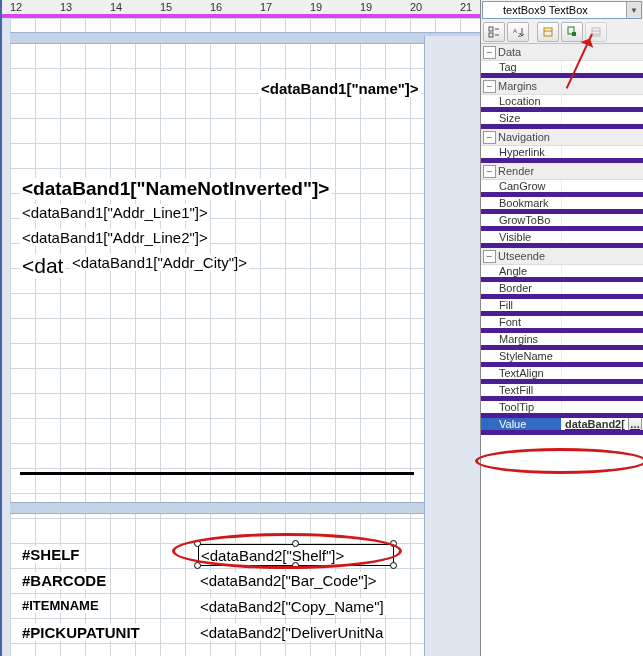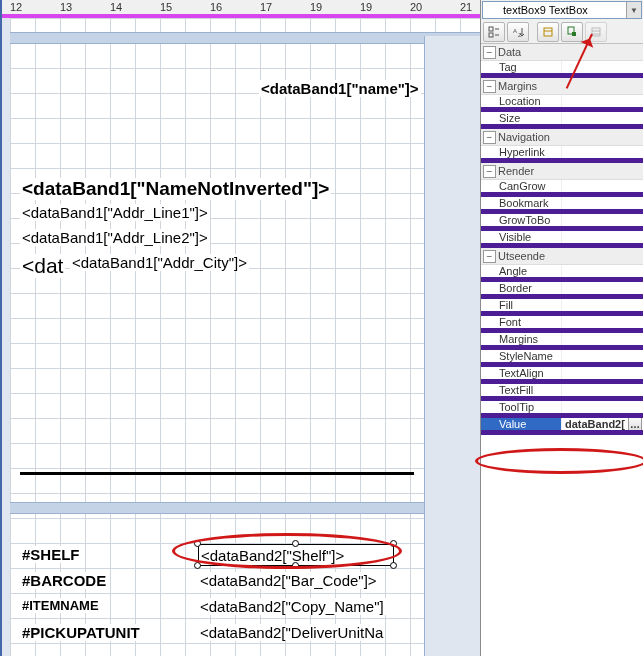--- a/index.html
+++ b/index.html
@@ -192,20 +192,21 @@
     display:flex; align-items:center;
     padding-left: 3px;
     white-space:nowrap; overflow:hidden;
   }
   .prow.selected { }
   .prow.selected .pname{
     background:#316ac5; color:#fff;
   }
   .prow.selected .pval {
     font-weight: bold;
+    text-decoration: underline;
   }
   .prow .dots {
     width: 14px; border: 1px solid #999;
     background: linear-gradient(#fafafa,#ddd);
     margin-right: 1px; text-align:center; line-height:13px;
     font-size:10px;
   }
 
 </style>
 </head>

